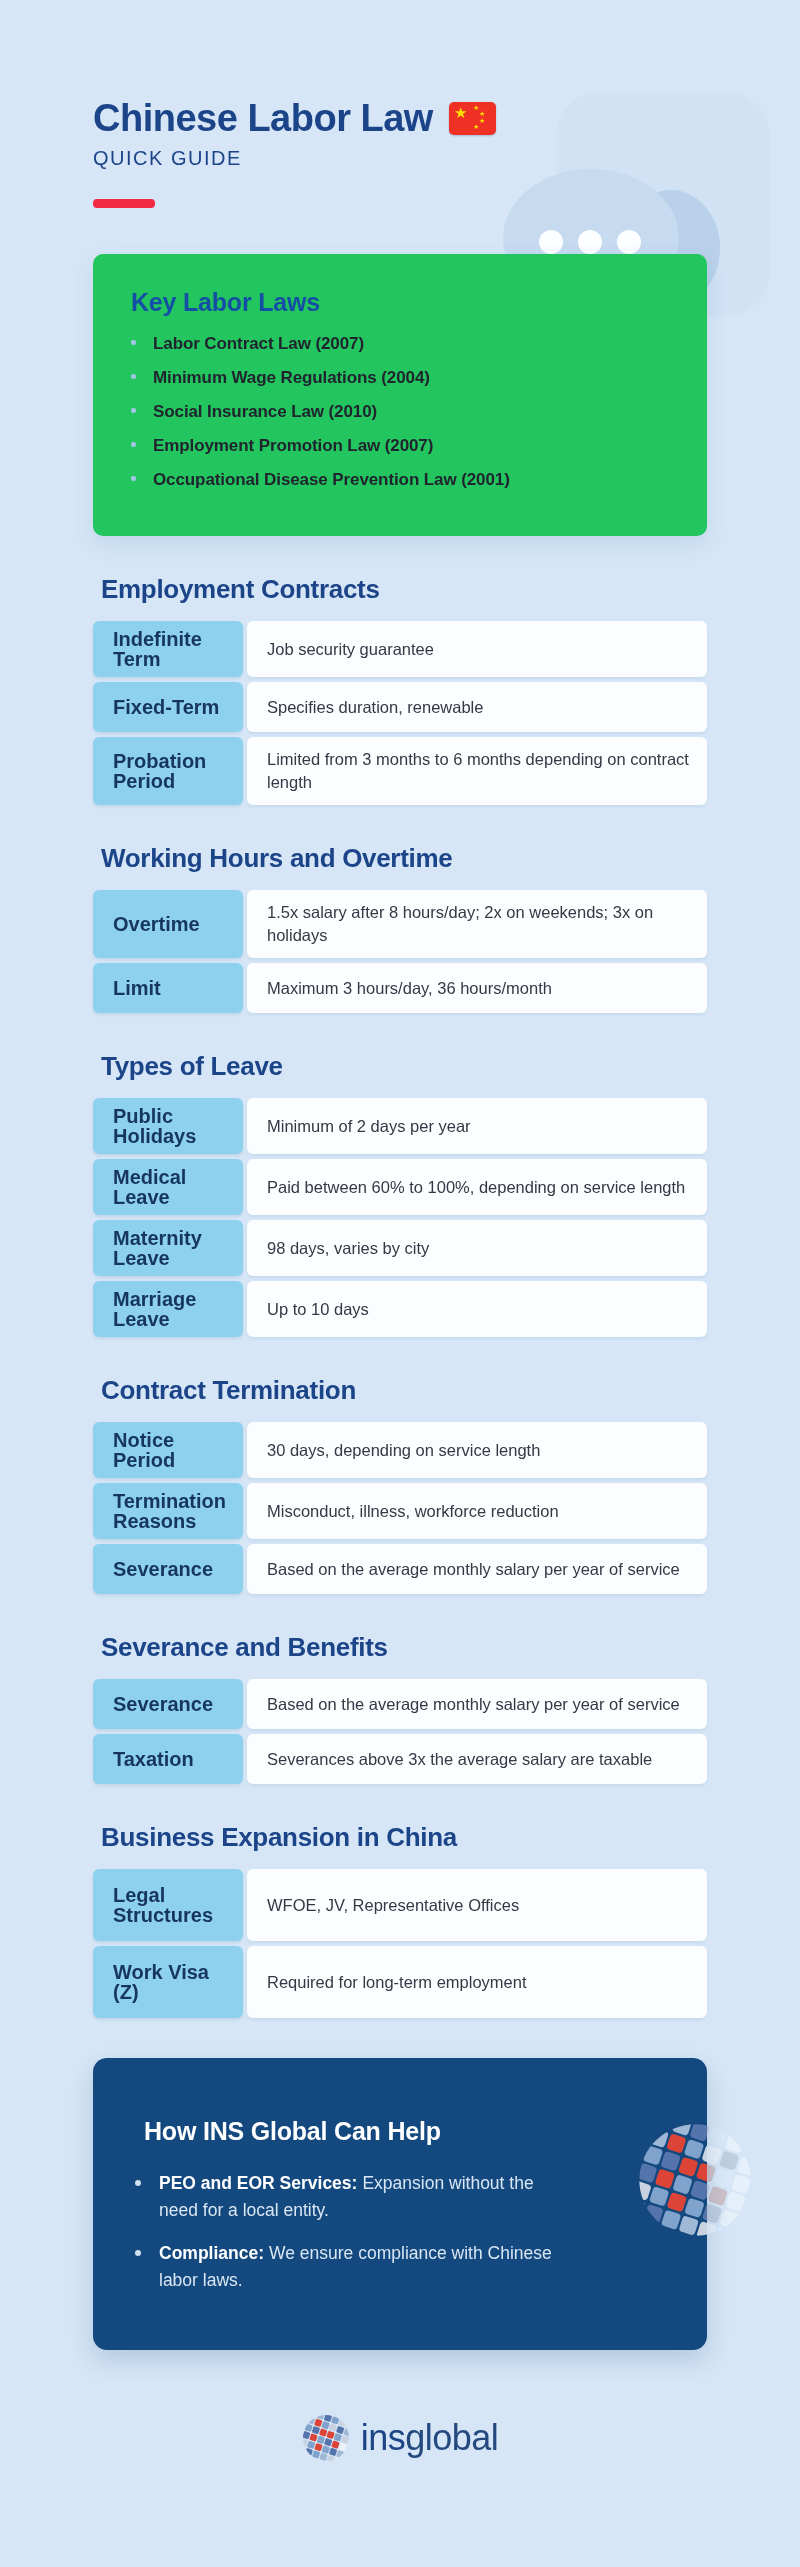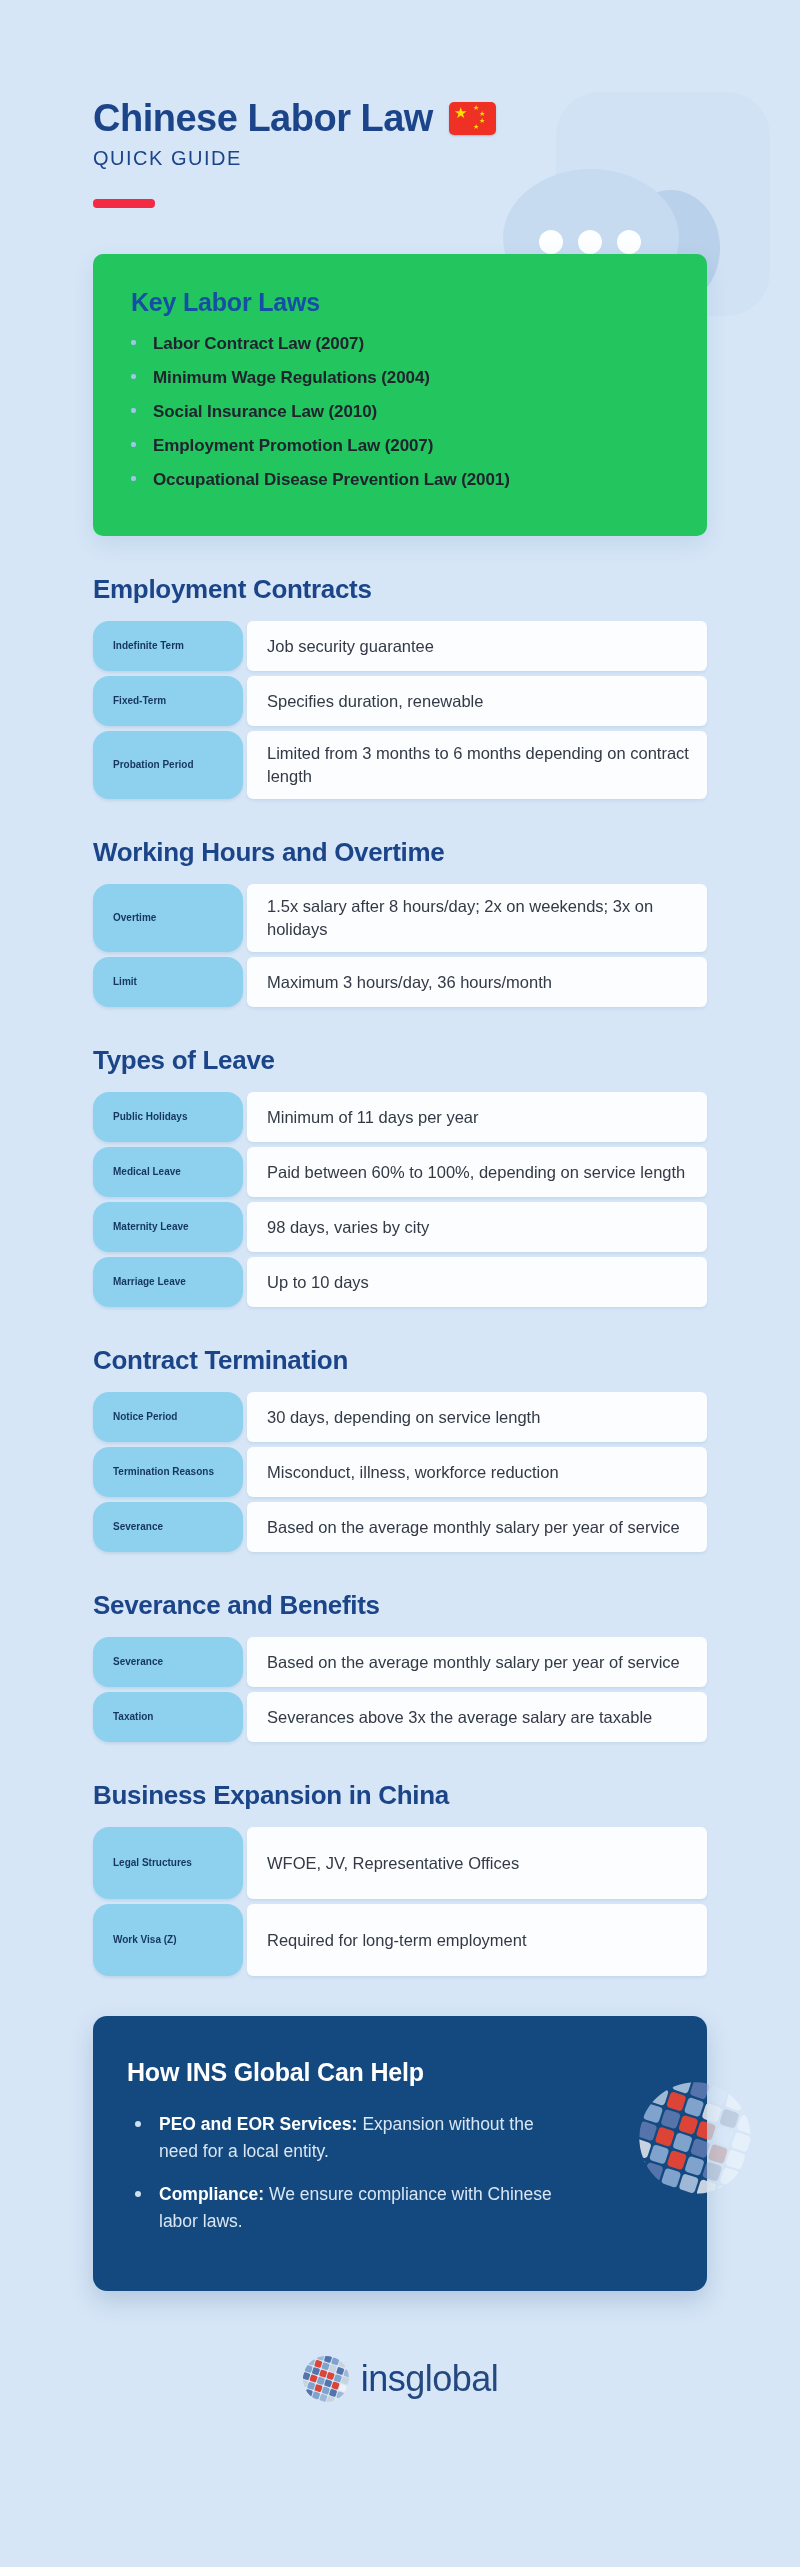--- a/index.html
+++ b/index.html
@@ -45,46 +45,46 @@
   }
   .laws-heading{margin:0;font-size:25px;font-weight:700;color:#154fa5;letter-spacing:-.2px;}
   .laws-list{list-style:none;margin:17px 0 0 0;padding:0;}
   .laws-list li{display:flex;align-items:baseline;height:34px;}
   .law-dot{flex:0 0 auto;width:5px;height:5px;border-radius:2px;background:#9fc6e4;margin-right:17px;position:relative;top:-4px;}
   .law-text{font-size:17px;font-weight:700;color:#20242e;letter-spacing:-.1px;}
 
   
   .section{margin-top:37px;}
   .section h2{
-    margin:0;font-size:26px;font-weight:700;color:#1b4588;letter-spacing:-.3px;line-height:32px;
+    margin:8px;font-size:26px;font-weight:700;color:#1b4588;letter-spacing:-.3px;line-height:32px;
   }
   .t-table{margin-top:16px;}
   .t-row{display:flex;gap:4px;margin-bottom:5px;min-height:50px;}
   .tall-rows .t-row{min-height:72px;}
   .t-label{
-    flex:0 0 150px;box-sizing:border-box;background:#8ed1ef;border-radius:16px;
+    flex:0 0 150px;box-sizing:border-box;background:#8ed1ef;border-radius:6px;
     display:flex;align-items:center;padding:8px 10px 8px 20px;
-    font-size:10px;font-weight:700;color:#16365f;line-height:20px;
+    font-size:20px;font-weight:700;color:#16365f;line-height:20px;
     box-shadow:0 2px 3px rgba(23,74,126,.10);
   }
   .t-value{
     flex:1;box-sizing:border-box;background:#fbfdff;border-radius:6px;
     display:flex;align-items:center;padding:11px 4px 11px 20px;
     font-size:16.5px;color:#333a45;line-height:23px;
     box-shadow:0 2px 3px rgba(23,74,126,.08);
   }
 
   
   .help-wrap{position:relative;margin-top:40px;}
   .help-card{
     position:relative;z-index:1;background:#14497f;border-radius:14px;
     padding:42px 40px 40px 34px;overflow:hidden;
     box-shadow:0 10px 24px rgba(20,60,110,.18);
   }
-  .help-heading{margin:0;font-size:25px;font-weight:700;color:#ffffff;letter-spacing:-.2px;}
+  .help-heading{margin:17px;font-size:25px;font-weight:700;color:#ffffff;letter-spacing:-.2px;}
   .help-list{list-style:none;margin:24px 0 0 0;padding:0;max-width:440px;}
   .help-list li{display:flex;align-items:baseline;margin-bottom:16px;}
   .help-dot{flex:0 0 auto;width:6px;height:6px;border-radius:50%;background:#cfe0ee;margin:0 18px 0 8px;position:relative;top:-3px;}
   .help-item-text{font-size:17.5px;line-height:27px;color:#d9e6f3;}
   .help-lead{color:#ffffff;font-weight:700;}
   .help-text{margin-left:5px;}
   .globe-inside{position:absolute;right:-46px;top:64px;width:116px;height:116px;}
   .globe-outside{position:absolute;right:-46px;top:64px;width:116px;height:116px;z-index:0;opacity:.4;filter:saturate(.25) brightness(1.5);}
 
   
@@ -185,21 +185,21 @@
               <div class="t-label">Limit</div>
               <div class="t-value">Maximum 3 hours/day, 36 hours/month</div>
             </div>
           </div>
         </section>
         <section class="section">
           <h2>Types of Leave</h2>
           <div class="t-table">
             <div class="t-row">
               <div class="t-label">Public Holidays</div>
-              <div class="t-value">Minimum of 11 days per year</div>
+              <div class="t-value">Minimum of 2 days per year</div>
             </div>
             <div class="t-row">
               <div class="t-label">Medical Leave</div>
               <div class="t-value">Paid between 60% to 100%, depending on service length</div>
             </div>
             <div class="t-row">
               <div class="t-label">Maternity Leave</div>
               <div class="t-value">98 days, varies by city</div>
             </div>
             <div class="t-row">

